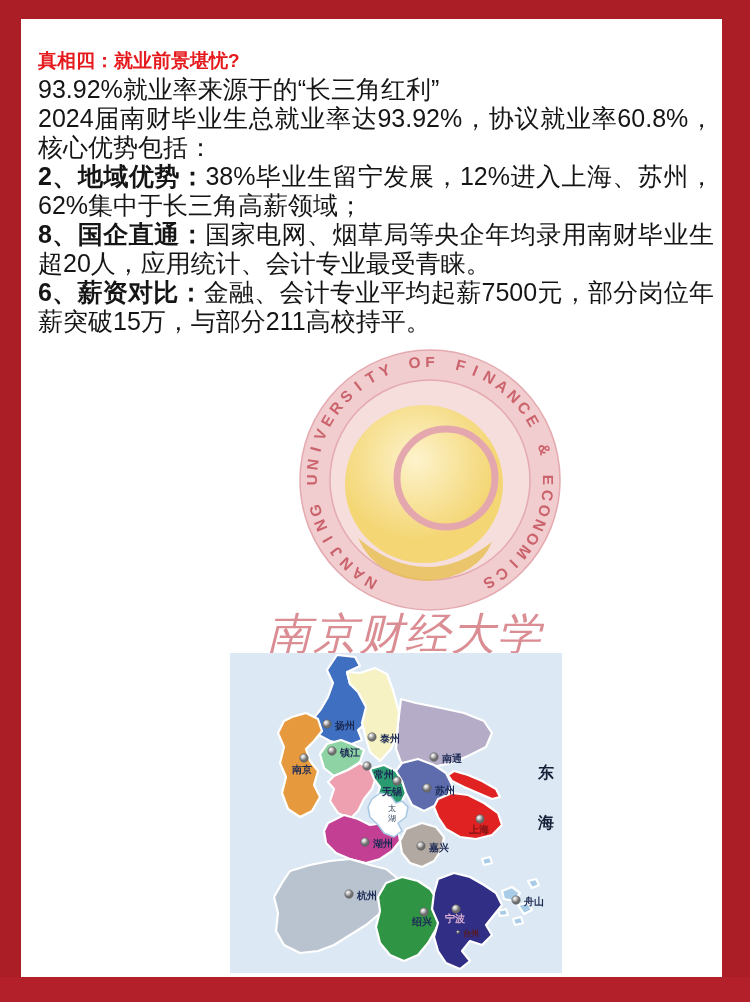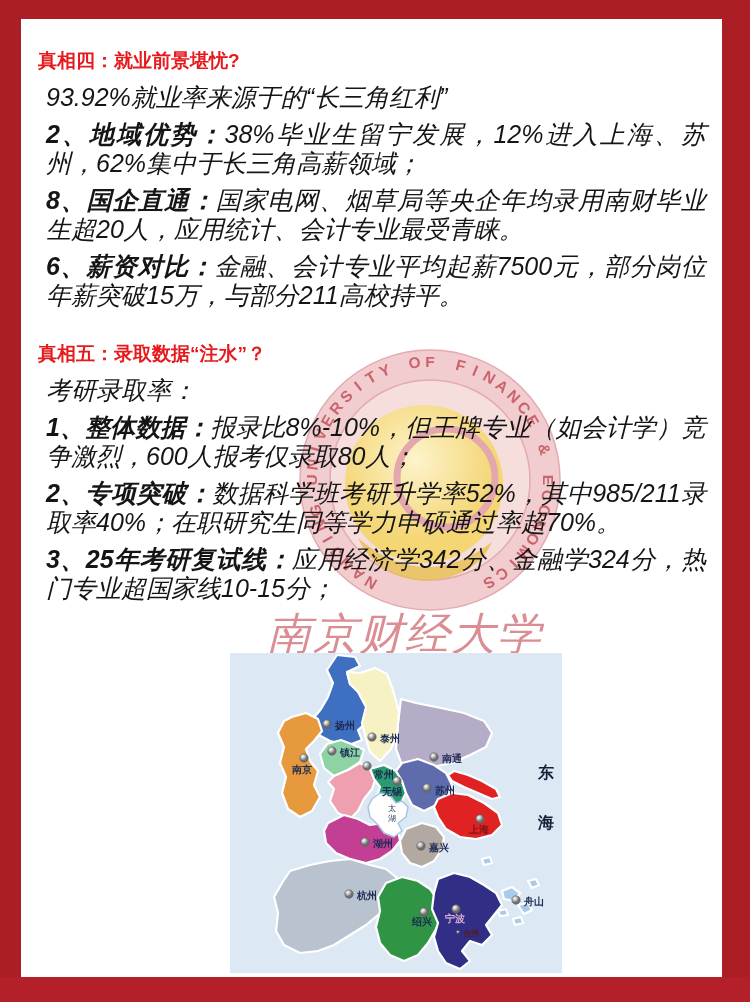--- a/index.html
+++ b/index.html
@@ -17,21 +17,21 @@
     background:#b3202a;
   }
   .watermark { position:absolute; left:179px; top:231px; width:460px; height:460px; opacity:.92; z-index:0; }
   .content {
     position:absolute; left:17px; top:27px; width:676px; z-index:2;
     font-size:25px; line-height:29px; color:#151515;
     text-align:justify; text-justify:inter-ideograph;
   }
   .sec-title { margin:0; color:#e6191d; font-size:19px; line-height:29px; font-weight:bold; }
   .sec + .sec { margin-top:29px; }
-  .content p { margin:8px;font-style:italic; }
+  .content p { margin:0; }
   .content b { font-weight:bold; }
   .map {
     position:absolute; left:209px; top:634px; width:332px; height:320px; z-index:1;
   }
   svg text { user-select:none; }
 </style>
 </head>
 <body>
 
 <div class="page">
@@ -100,32 +100,24 @@
         </g>
       <text x="205" y="399" text-anchor="middle" font-size="44" letter-spacing="2" font-style="italic" font-family="'Liberation Serif', serif" fill="#d9848c">南京财经大学</text>
     </svg>
   </div>
 
   <div class="content">
     <div class="sec">
       <h2 class="sec-title">真相四：就业前景堪忧?</h2>
       <div>
           <p>93.92%就业率来源于的“长三角红利”</p>
+          <p>2024届南财毕业生总就业率达93.92%，协议就业率60.8%，核心优势包括：</p>
           <p><b>2、地域优势：</b>38%毕业生留宁发展，12%进入上海、苏州，62%集中于长三角高薪领域；</p>
           <p><b>8、国企直通：</b>国家电网、烟草局等央企年均录用南财毕业生超20人，应用统计、会计专业最受青睐。</p>
           <p><b>6、薪资对比：</b>金融、会计专业平均起薪7500元，部分岗位年薪突破15万，与部分211高校持平。</p>
-        </div>
-    </div>
-    <div class="sec">
-      <h2 class="sec-title">真相五：录取数据“注水”？</h2>
-      <div>
-          <p>考研录取率：</p>
-          <p><b>1、整体数据：</b>报录比8%-10%，但王牌专业（如会计学）竞争激烈，600人报考仅录取80人；</p>
-          <p><b>2、专项突破：</b>数据科学班考研升学率52%，其中985/211录取率40%；在职研究生同等学力申硕通过率超70%。</p>
-          <p><b>3、25年考研复试线：</b>应用经济学342分、金融学324分，热门专业超国家线10-15分；</p>
         </div>
     </div>
   </div>
 
   <div class="map">
     <svg width="332" height="320" viewBox="0 0 332 320">
       <rect x="0" y="0" width="332" height="320" fill="#dce9f4"></rect>
       <g id="map-regions">
           <polygon points="171,46 186,50 211,55 234,60 254,68 262,80 256,94 240,102 222,110 202,114 186,120 172,112 166,96 168,70" fill="#b5adc8" stroke="#ffffff" stroke-width="2.2" stroke-linejoin="round"></polygon>
           <polygon points="107,2 125,4 130,13 117,19 120,31 131,39 139,53 137,69 128,77 132,87 119,92 100,88 85,80 83,66 91,56 98,44 103,30 97,17" fill="#3f6fc1" stroke="#ffffff" stroke-width="2.2" stroke-linejoin="round"></polygon>

